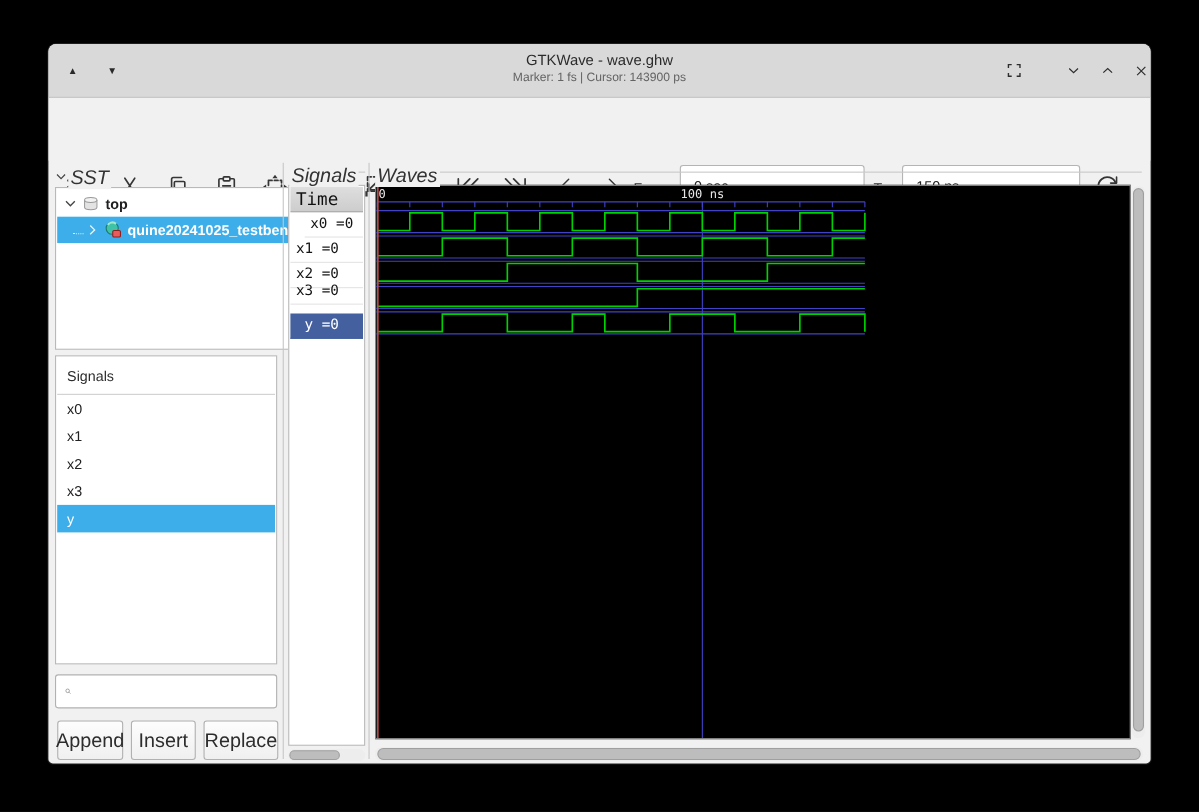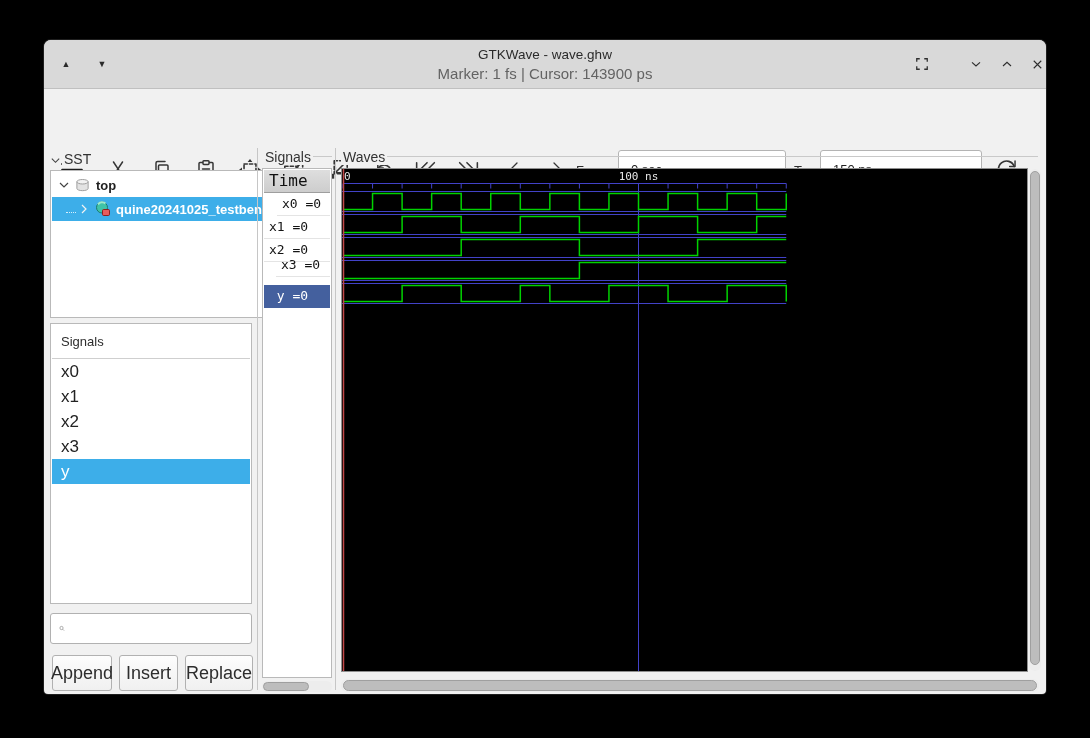--- a/index.html
+++ b/index.html
@@ -1,39 +1,39 @@
 <!DOCTYPE html>
 <html><head>
 <meta charset="utf-8">
 <style>
   html,body{margin:0;padding:0;background:#000;width:1090px;height:738px;font-family:"Liberation Sans",sans-serif;-webkit-font-smoothing:antialiased;}
   .win{position:absolute;left:44px;top:40px;width:1002px;height:654px;background:#f1f1f1;border-radius:7px 7px 4px 4px;overflow:hidden;box-shadow:0 0 0 1px #1e1e1e;}
   
   .titlebar{position:absolute;left:0;top:0;width:1002px;height:48px;background:#d9d9d9;border-bottom:1px solid #c0c0c0;}
   .title{position:absolute;left:0;right:0;top:7px;text-align:center;font-size:13.5px;color:#2b2b2b;}
-  .statusline{position:absolute;left:0;right:0;top:25px;text-align:center;font-size:15px;color:#636363;}
+  .statusline{position:absolute;left:0;right:0;top:25px;text-align:center;font-size:11px;color:#636363;}
   .tb-btn{position:absolute;top:10px;width:28px;height:28px;display:flex;align-items:center;justify-content:center;color:#2e2e2e;}
   .tri{font-size:9px;color:#2a2a2a;}
   
   .toolbar{position:absolute;left:0;top:49px;width:1002px;height:57px;background:#f1f1f1;}
   .ticon{position:absolute;top:63px;width:36px;height:36px;display:flex;align-items:center;justify-content:center;}
   .ticon svg{stroke:#363636;fill:none;stroke-width:1.5;stroke-linecap:round;stroke-linejoin:round;}
   .tlabel{position:absolute;top:74px;font-size:13px;color:#2d2d2d;}
   .tinput{position:absolute;top:61px;height:38px;background:#fff;border:1px solid #b4b4b4;border-radius:3px;font-size:13px;color:#222;padding:0 0 0 12px;box-sizing:border-box;outline:none;font-family:"Liberation Sans",sans-serif;}
   
   .whitebox{position:absolute;background:#fff;border:1px solid #b9b9b9;box-sizing:border-box;}
-  .framelabel{position:absolute;font-size:14px;color:#333;background:#f1f1f1;padding:0 2px;z-index:3;}
+  .framelabel{position:absolute;font-size:18px;color:#333;background:#f1f1f1;padding:0 2px;z-index:3;font-style:italic;}
   .frameline{position:absolute;height:1px;background:#c9c9c9;z-index:2;}
   .vsplit{position:absolute;width:1px;background:#c6c6c6;}
   
   .treerow{position:absolute;left:1px;right:1px;height:24px;display:flex;align-items:center;font-size:13px;color:#1f1f1f;overflow:hidden;white-space:nowrap;}
   .treerow.sel{background:#3daee9;color:#fff;}
   .texp{width:12px;height:12px;flex:0 0 12px;margin:0 5px 0 0;}
   
-  .flitem{position:absolute;left:1px;right:1px;height:25px;line-height:25px;padding-left:9px;font-size:17px;color:#222;}
+  .flitem{position:absolute;left:1px;right:1px;height:25px;line-height:25px;padding-left:9px;font-size:13px;color:#222;}
   .flitem.sel{background:#3daee9;color:#fff;}
   .panelhead{position:absolute;left:1px;right:1px;top:1px;height:33px;line-height:33px;padding-left:9px;font-size:13px;color:#2d2d2d;border-bottom:1px solid #cfcfcf;background:#fff;}
   .btn{position:absolute;top:615px;height:34px;background:linear-gradient(#fdfdfd,#f0f0f0);border:1px solid #b1b1b1;border-radius:3px;font-size:18px;color:#2d2d2d;display:flex;align-items:center;justify-content:center;}
   .search{position:absolute;left:6px;top:573px;width:202px;height:31px;background:#fff;border:1px solid #b1b1b1;border-radius:3px;box-sizing:border-box;display:flex;align-items:center;padding-left:8px;}
   
   .mono{font-family:"DejaVu Sans Mono","Liberation Mono",monospace;}
   .timehead{position:absolute;left:1px;right:1px;top:1px;height:23px;background:linear-gradient(#dedede,#cdcdcd);border-bottom:1px solid #9e9e9e;font-size:16px;color:#111;line-height:22px;padding-left:5px;box-sizing:border-box;}
   .namerow{position:absolute;left:1px;right:1px;height:23px;line-height:22px;font-size:13px;color:#141414;padding-left:5px;border-bottom:1px solid #e4e4e4;box-sizing:border-box;white-space:pre;}
   .namerow.sel{background:#44609e;color:#fff;border-bottom:1px solid #44609e;}
   
@@ -217,21 +217,21 @@
 
   <div class="vsplit" style="left:213px;top:108px;height:542px;"></div>
 
   <div class="frameline" style="left:262px;top:116px;width:26px;"></div>
   <span class="framelabel" style="left:219px;top:109px;">Signals</span>
   <div class="whitebox" style="left:218px;top:128px;width:70px;height:510px;">
     <div class="timehead mono">Time</div>
     <div class="namerow mono" style="top:24px;margin-left:13px;">x0 =0</div>
     <div class="namerow mono" style="top:47px;">x1 =0</div>
     <div class="namerow mono" style="top:70px;">x2 =0</div>
-    <div class="namerow mono" style="top:85px;margin-left:12px;">x3 =0</div>
+    <div class="namerow mono" style="top:85px;">x3 =0</div>
     <div class="namerow sel mono" style="top:116px;"> y =0</div>
   </div>
   <div class="sbtrack" style="left:218px;top:641px;width:70px;height:11px;">
     <div class="sbthumb" style="left:1px;top:1px;width:46px;height:9px;"></div>
   </div>
 
   <div class="vsplit" style="left:291px;top:108px;height:542px;"></div>
 
   <div class="frameline" style="left:340px;top:116px;width:654px;"></div>
   <span class="framelabel" style="left:297px;top:109px;">Waves</span>

